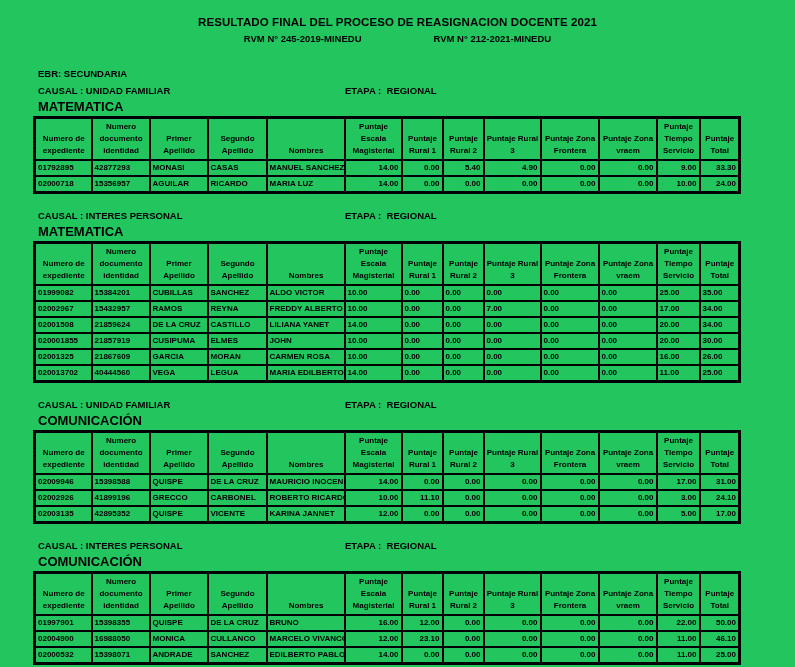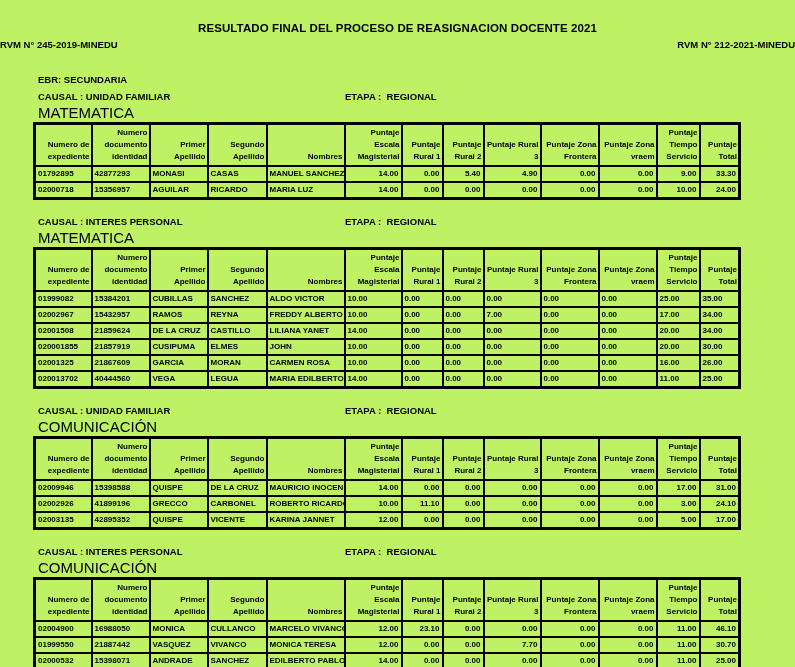--- a/index.html
+++ b/index.html
@@ -1,36 +1,36 @@
 <!DOCTYPE html>
 <html><head>
 <meta charset="utf-8">
 <style>
   html, body { margin: 0; padding: 0; background: #ffffff; }
   .page {
     position: relative;
     width: 795px;
     height: 667px;
-    background: #bef264;
+    background: #22c55e;
     color: #000000;
     font-family: "Liberation Sans", "DejaVu Sans", sans-serif;
     overflow: hidden;
     box-sizing: border-box;
-    padding-top: 20px;
+    padding-top: 14px;
   }
   .doc-title {
     text-align: center;
     font-size: 11.5px;
     font-weight: 700;
     line-height: 16px;
     letter-spacing: 0.1px;
   }
   .doc-subtitle {
     display: flex;
-    justify-content: space-between;
+    justify-content: center;
     gap: 72px;
     font-size: 9.5px;
     font-weight: 700;
     line-height: 14px;
     margin-top: 2px;
   }
   .content {
     padding-left: 33px;
     padding-right: 20px;
   }
@@ -53,41 +53,41 @@
   }
   .etapa {
     position: absolute;
     left: 312px;
     top: 0;
     white-space: pre;
   }
   .subject {
     padding-left: 5px;
     margin-top: 3px;
-    font-size: 15px;
-    font-weight: 400;
+    font-size: 13px;
+    font-weight: 700;
     line-height: 13px;
   }
   table.results {
     margin-top: 3px;
     border-collapse: collapse;
     table-layout: fixed;
     width: 707px;
     border: 3px solid #000000;
   }
   table.results th, table.results td {
     border: 2px solid #000000;
     font-size: 8px;
     font-weight: 600;
     color: #000000;
     overflow: hidden;
     box-sizing: border-box;
   }
   table.results th {
-    text-align: right;
+    text-align: center;
     vertical-align: bottom;
     white-space: pre-line;
     line-height: 12px;
     padding: 2px 1px 2px 2px;
     font-weight: 600;
     margin-left: 48px;
   }
   table.results td {
     white-space: nowrap;
     line-height: 10px;
@@ -500,48 +500,48 @@
 vraem</th>
                 <th>Puntaje
 Tiempo
 Servicio</th>
                 <th>Puntaje
 Total</th>
               </tr>
             </thead>
       <tbody>
               <tr>
+                <td class="al-left">01997901</td>
+                <td class="al-left">15398355</td>
+                <td class="al-left">QUISPE</td>
+                <td class="al-left">DE LA CRUZ</td>
+                <td class="al-left">BRUNO</td>
+                <td class="al-right">16.00</td>
+                <td class="al-right">12.00</td>
+                <td class="al-right">0.00</td>
+                <td class="al-right">0.00</td>
+                <td class="al-right">0.00</td>
+                <td class="al-right">0.00</td>
+                <td class="al-right">22.00</td>
+                <td class="al-right">50.00</td>
+              </tr>
+              <tr>
                 <td class="al-left">02004900</td>
                 <td class="al-left">16988050</td>
                 <td class="al-left">MONICA</td>
                 <td class="al-left">CULLANCO</td>
                 <td class="al-left">MARCELO VIVANCO</td>
                 <td class="al-right">12.00</td>
                 <td class="al-right">23.10</td>
                 <td class="al-right">0.00</td>
                 <td class="al-right">0.00</td>
                 <td class="al-right">0.00</td>
                 <td class="al-right">0.00</td>
                 <td class="al-right">11.00</td>
                 <td class="al-right">46.10</td>
-              </tr>
-              <tr>
-                <td class="al-left">01999550</td>
-                <td class="al-left">21887442</td>
-                <td class="al-left">VASQUEZ</td>
-                <td class="al-left">VIVANCO</td>
-                <td class="al-left">MONICA TERESA</td>
-                <td class="al-right">12.00</td>
-                <td class="al-right">0.00</td>
-                <td class="al-right">0.00</td>
-                <td class="al-right">7.70</td>
-                <td class="al-right">0.00</td>
-                <td class="al-right">0.00</td>
-                <td class="al-right">11.00</td>
-                <td class="al-right">30.70</td>
               </tr>
               <tr>
                 <td class="al-left">02000532</td>
                 <td class="al-left">15398071</td>
                 <td class="al-left">ANDRADE</td>
                 <td class="al-left">SANCHEZ</td>
                 <td class="al-left">EDILBERTO PABLO</td>
                 <td class="al-right">14.00</td>
                 <td class="al-right">0.00</td>
                 <td class="al-right">0.00</td>

